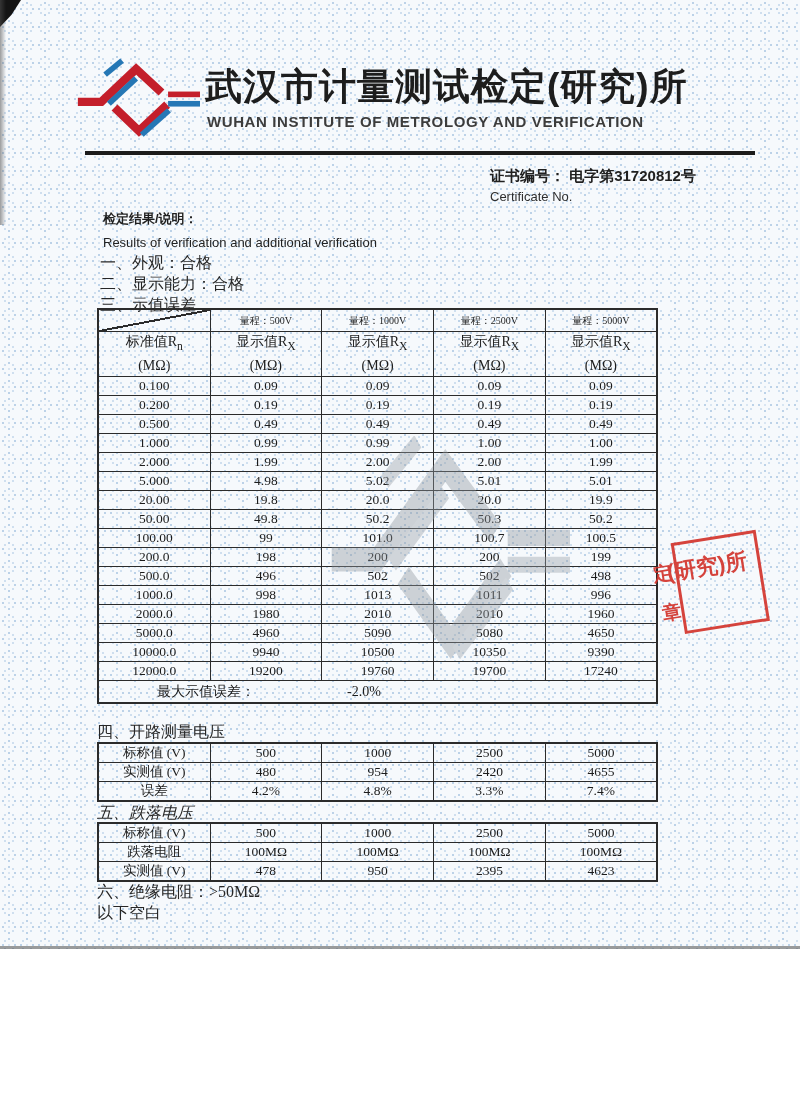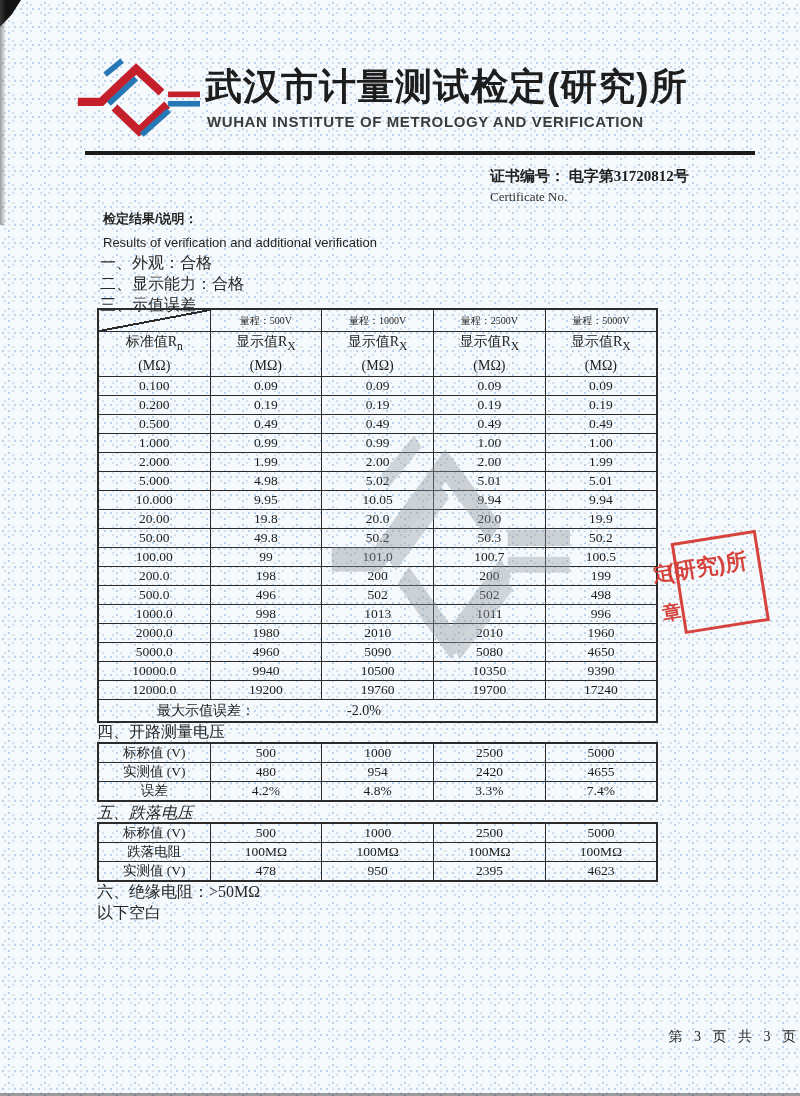--- a/index.html
+++ b/index.html
@@ -1,18 +1,18 @@
 <!DOCTYPE html>
 <html><head>
 <meta charset="utf-8">
 <style>
   html,body{margin:0;padding:0;}
   .page{
     position:relative;
-    width:800px;height:1096px;
+    width:800px;height:949px;
     overflow:hidden;
     background-color:#f6f9fc;
     background-image:
       radial-gradient(circle 2px at 9px 3px,  #bcd2e8 60%, rgba(188,210,232,0) 70%),
       radial-gradient(circle 2px at 9px 15px, #bcd2e8 60%, rgba(188,210,232,0) 70%),
       radial-gradient(circle 2px at 3px 9px,  #bcd2e8 60%, rgba(188,210,232,0) 70%),
       radial-gradient(circle 2px at 15px 9px, #bcd2e8 60%, rgba(188,210,232,0) 70%),
       radial-gradient(circle 1.6px at 5px 5px,  #cfdfef 60%, rgba(207,223,239,0) 70%),
       radial-gradient(circle 1.6px at 13px 5px, #cfdfef 60%, rgba(207,223,239,0) 70%),
       radial-gradient(circle 1.6px at 5px 13px, #cfdfef 60%, rgba(207,223,239,0) 70%),
@@ -31,21 +31,21 @@
     background:linear-gradient(to right,rgba(80,80,80,.55),rgba(80,80,80,0));}
   .edge-bottom{left:0;bottom:0;width:100%;height:3px;background:rgba(40,40,40,.45);}
 
   
   .logo{left:76px;top:58px;width:124px;height:84px;}
   .title-cn{left:205px;top:62px;font-family:"Liberation Sans","DejaVu Sans",sans-serif;
     font-size:37px;font-weight:bold;letter-spacing:1px;color:#1d1d1d;white-space:nowrap;}
   .title-en{left:207px;top:113px;font-family:"Liberation Sans","DejaVu Sans",sans-serif;
     font-size:15px;font-weight:bold;letter-spacing:.6px;color:#3c3c3c;white-space:nowrap;}
   .rule{left:85px;top:151px;width:670px;height:4px;background:#1b1b1b;}
-  .cert{left:490px;top:167px;font-family:Liberation Serif, serif;}
+  .cert{left:490px;top:167px;font-family:Liberation Sans, sans-serif;}
   .cert-line1{font-size:15px;font-weight:bold;color:#202020;white-space:nowrap;}
   .cert-line2{font-size:13px;color:#2e2e2e;margin-top:3px;}
 
   
   .results-cn{left:103px;top:210px;font-family:"Liberation Sans","DejaVu Sans",sans-serif;
     font-size:13px;font-weight:bold;color:#1e1e1e;}
   .results-en{left:103px;top:235px;font-family:"Liberation Sans","DejaVu Sans",sans-serif;
     font-size:13px;color:#222;}
   .intro-items{left:100px;top:252px;font-size:16px;line-height:21px;color:#262626;}
 
@@ -186,27 +186,20 @@
           <td>1.99</td>
         </tr>
         <tr>
           <td>5.000</td>
           <td>4.98</td>
           <td>5.02</td>
           <td>5.01</td>
           <td>5.01</td>
         </tr>
         <tr>
-          <td>10.000</td>
-          <td>9.95</td>
-          <td>10.05</td>
-          <td>9.94</td>
-          <td>9.94</td>
-        </tr>
-        <tr>
           <td>20.00</td>
           <td>19.8</td>
           <td>20.0</td>
           <td>20.0</td>
           <td>19.9</td>
         </tr>
         <tr>
           <td>50.00</td>
           <td>49.8</td>
           <td>50.2</td>

